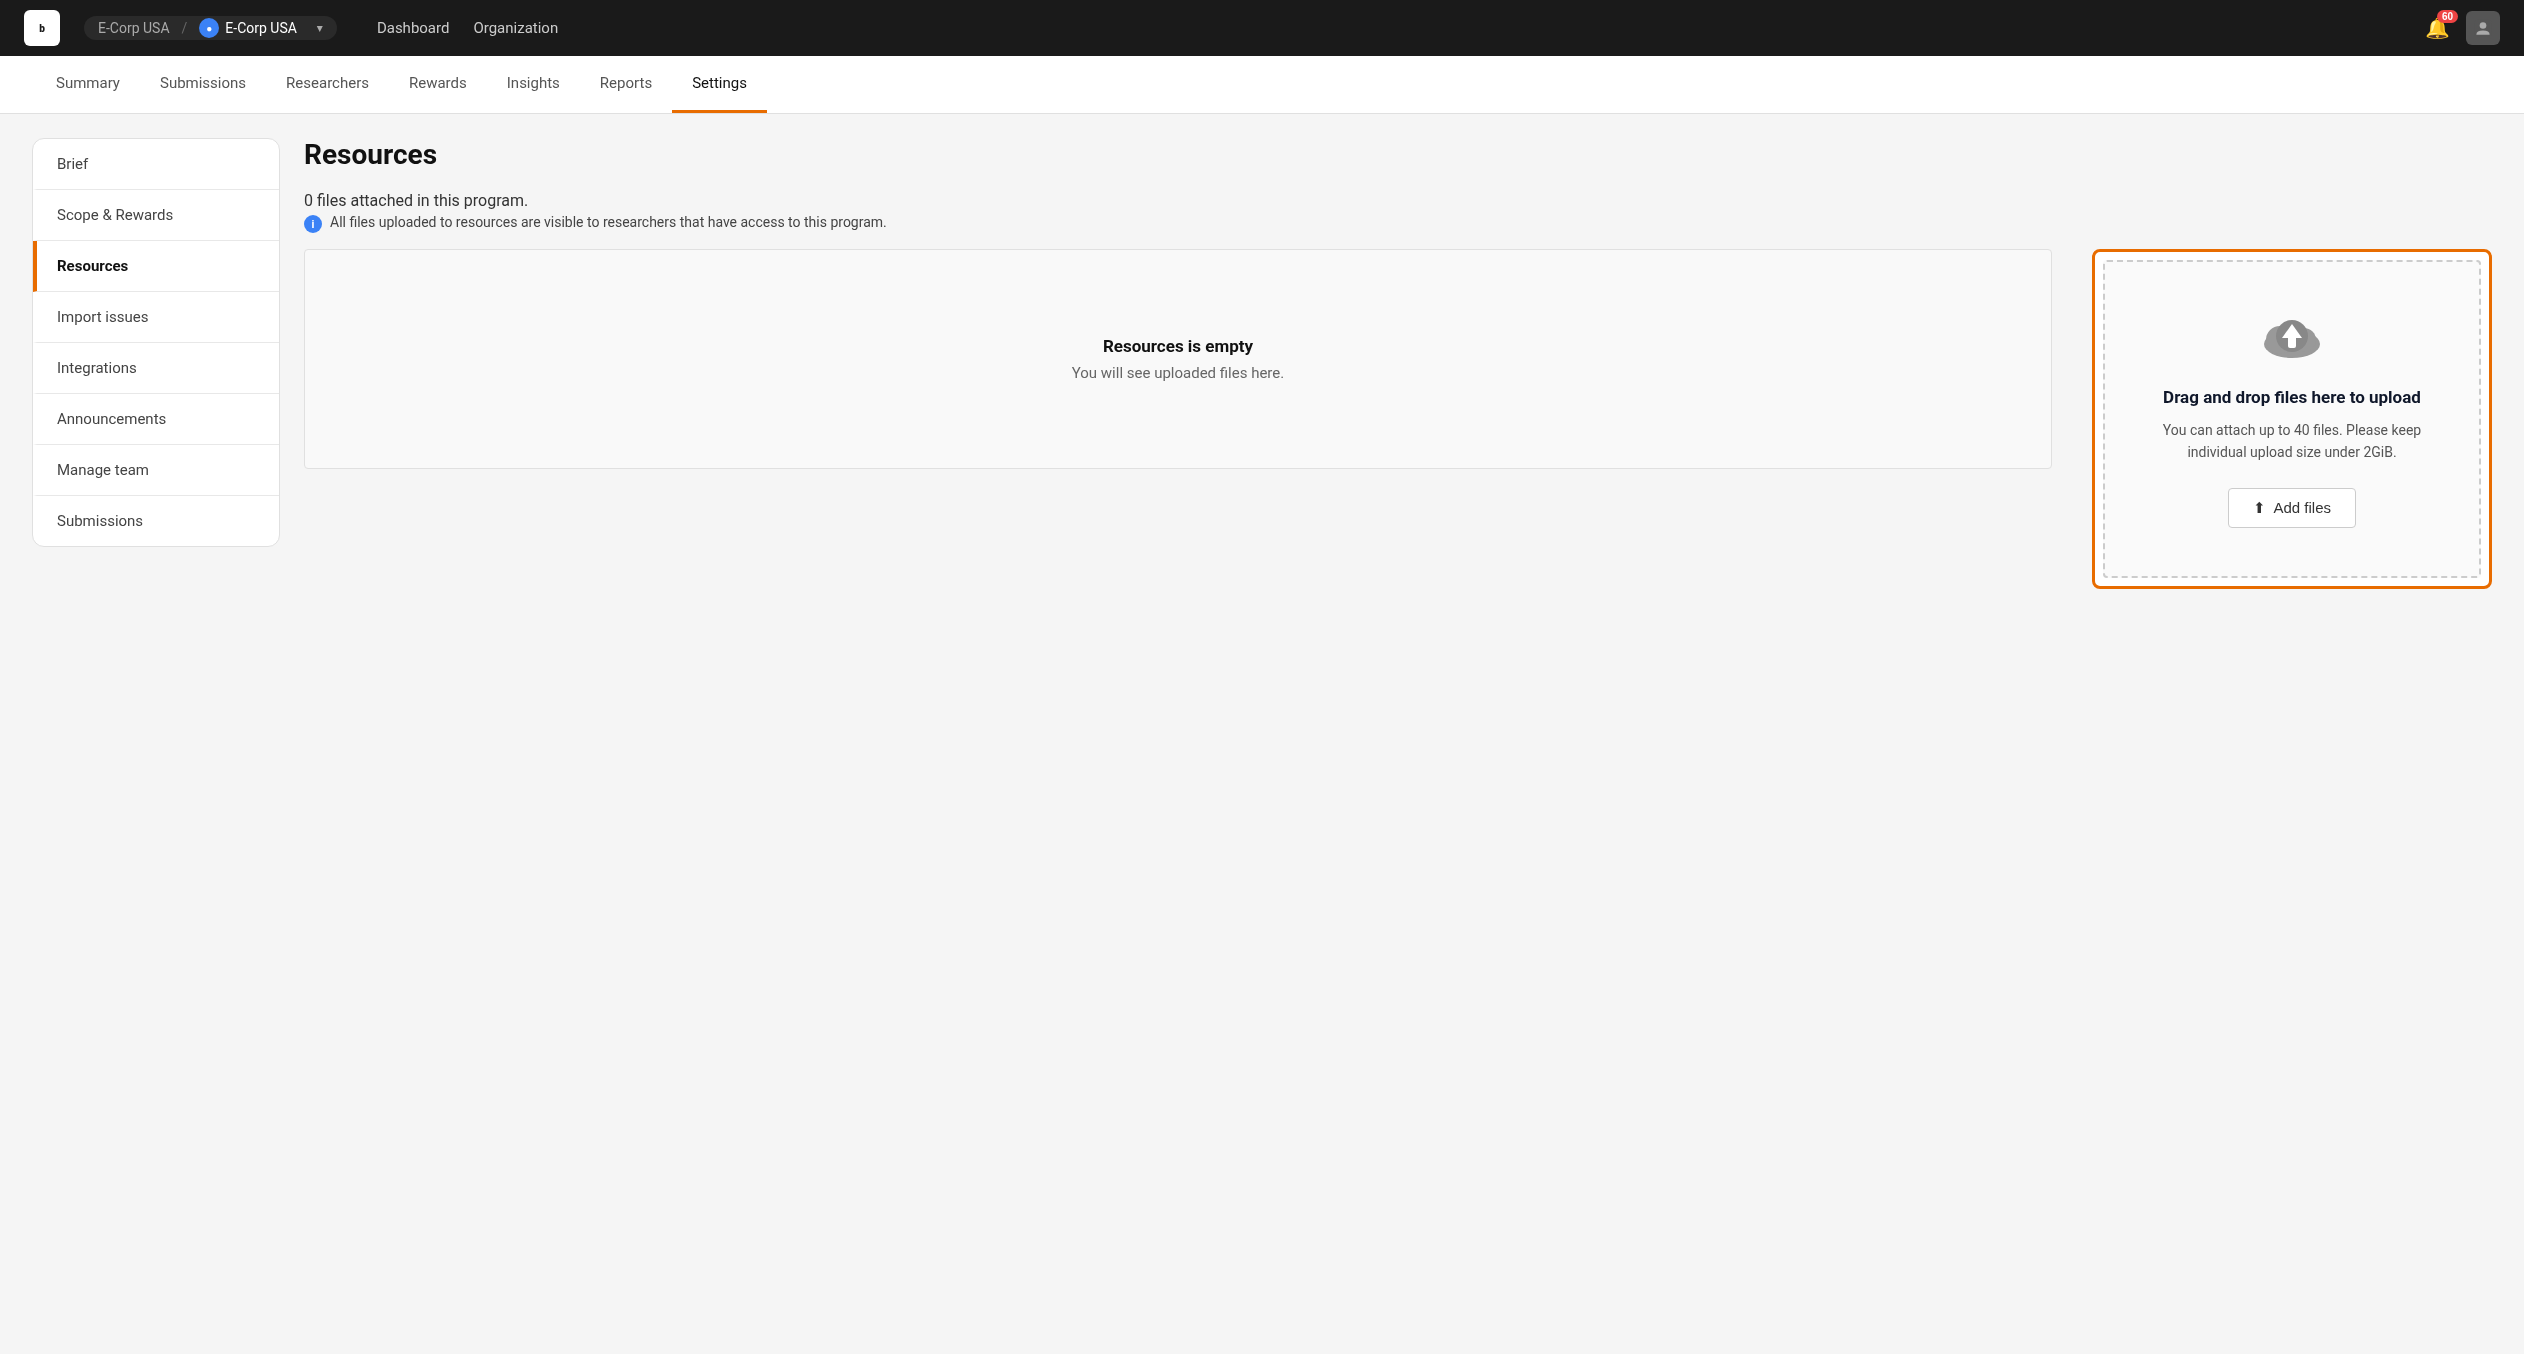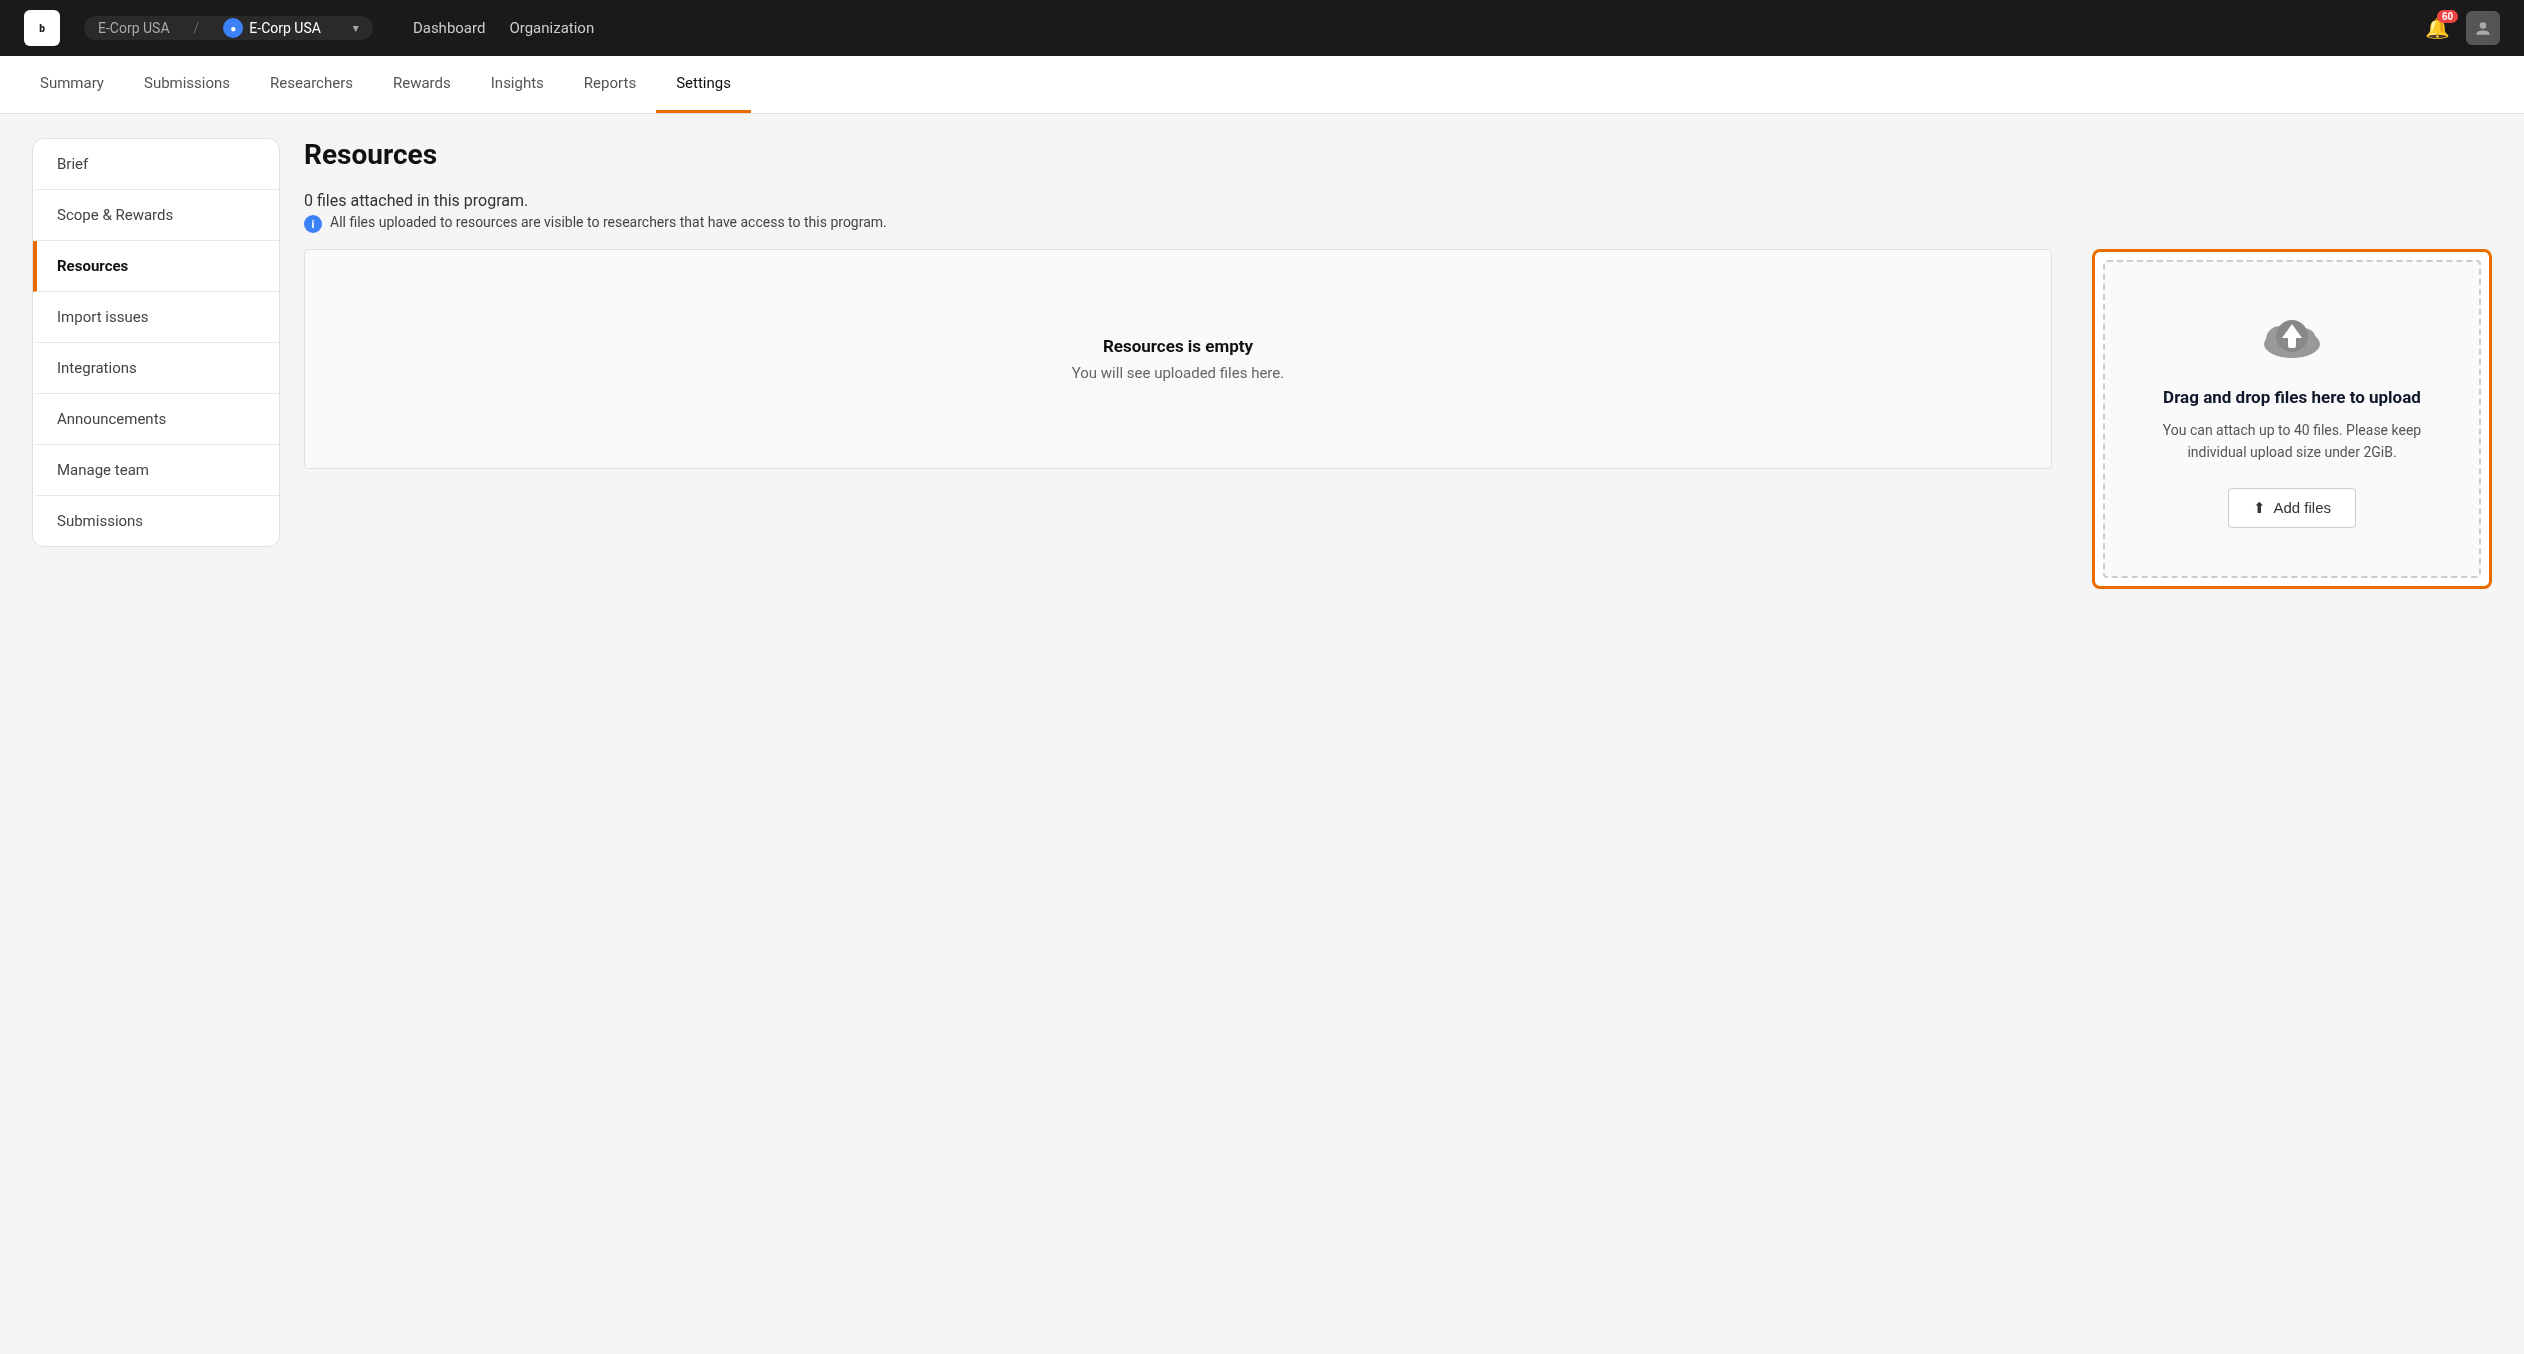--- a/index.html
+++ b/index.html
@@ -26,21 +26,21 @@
       font-size: 18px;
       color: #1a1a1a;
       flex-shrink: 0;
     }
     .breadcrumb-nav {
       display: flex;
       align-items: center;
       background: #2a2a2a;
       border-radius: 16px;
       padding: 2px 14px;
-      gap: 24px;
+      gap: 12px;
       color: #ccc;
       font-size: 14px;
       cursor: pointer;
     }
     .breadcrumb-nav .sep { color: #666; }
     .breadcrumb-nav .current { color: #fff; display: flex; align-items: center; gap: 6px; }
     .breadcrumb-nav .chevron { color: #aaa; font-size: 12px; margin-left: 8px; }
     .bc-icon {
       width: 20px; height: 20px;
       background: #3b82f6;
@@ -99,21 +99,21 @@
       color: #ccc;
       font-size: 16px;
     }
 
     
     .sec-nav {
       background: #fff;
       border-bottom: 1px solid #e0e0e0;
       display: flex;
       gap: 0;
-      padding: 0 20px;
+      padding: 0 36px;
     }
     .sec-nav-item {
       padding: 18px 20px;
       font-size: 15px;
       color: #555;
       cursor: pointer;
       border-bottom: 3px solid transparent;
       text-decoration: none;
       white-space: nowrap;
     }

